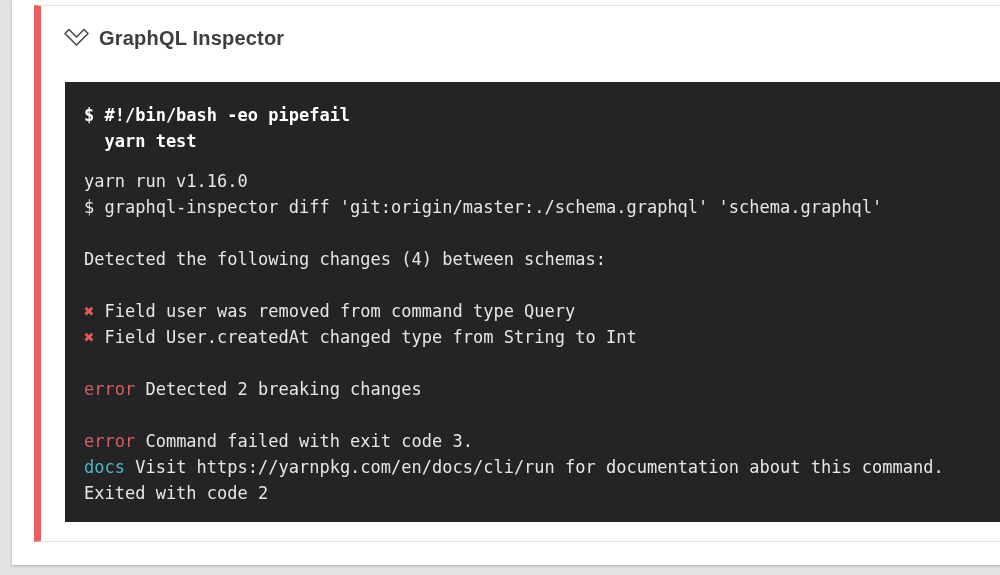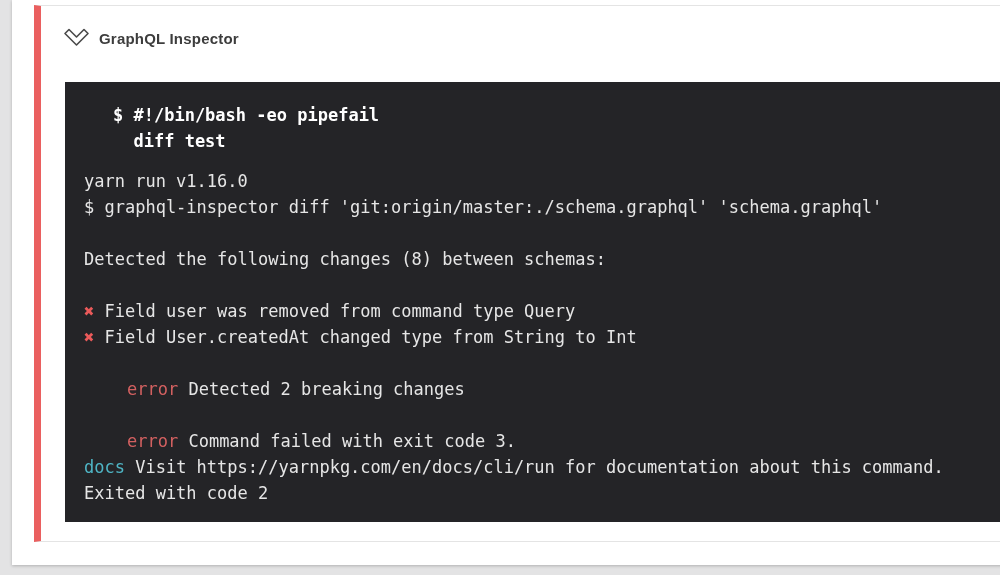--- a/index.html
+++ b/index.html
@@ -38,21 +38,21 @@
     padding: 20px 0 32px 21px;
     cursor: pointer;
   }
   .chevron {
     width: 29px;
     height: 24px;
     margin-right: 8px;
     flex: 0 0 auto;
   }
   .step-title {
-    font-size: 15px;
+    font-size: 20px;
     font-weight: 700;
     color: var(--title-c, #3d3d3d);
     letter-spacing: 0.2px;
   }
   .terminal {
     margin-left: 24px;
     background: var(--term-bg, #242427);
     padding: 20px 0 16px 19px;
     min-height: 404px;
     box-sizing: border-box;
@@ -62,46 +62,46 @@
     font-family: "DejaVu Sans Mono", monospace;
     font-size: 17px;
     line-height: 26px;
     min-height: 26px;
     white-space: pre;
     color: var(--term-text, #e6e6e6);
   }
   .term-line.cmd span { font-weight: 700; color: var(--term-bold, #ffffff); }
   .term-line.output-start { margin-top: 14px; }
   .seg-plain { color: var(--term-text, #e6e6e6); }
-  .seg-bold  { color: var(--term-bold, #ffffff); font-weight: 700; margin-left: 29px; }
+  .seg-bold  { color: var(--term-bold, #ffffff); font-weight: 700; }
   .seg-cross { color: var(--cross-c, #eb5a5a); font-weight: 700; }
-  .seg-error { color: var(--error-c, #d26060); margin-left: 43px; }
+  .seg-error { color: var(--error-c, #d26060); }
   .seg-info  { color: var(--info-c, #4fb5c5); }
 </style>
 </head>
 <body>
 
 <div class="viewport">
   <div class="card">
     <div class="step-section">
 
       <div class="step-header">
         <svg class="chevron" viewBox="0 0 29 24" xmlns="http://www.w3.org/2000/svg">
           <path d="M3 7.5 L14.5 19 L26 7.5 L22 3.5 L14.5 11 L7 3.5 Z" fill="none" stroke="#4a4a4a" stroke-width="1.6" stroke-linejoin="round"></path>
         </svg>
         <span class="step-title">GraphQL Inspector</span>
       </div>
 
       <div class="terminal">
           <div class="term-line cmd"><span class="seg-bold">$ #!/bin/bash -eo pipefail</span></div>
-          <div class="term-line cmd"><span class="seg-bold">  diff test</span></div>
+          <div class="term-line cmd"><span class="seg-bold">  yarn test</span></div>
           <div class="term-line output-start"><span class="seg-plain">yarn run v1.16.0</span></div>
           <div class="term-line"><span class="seg-plain">$ graphql-inspector diff 'git:origin/master:./schema.graphql' 'schema.graphql'</span></div>
           <div class="term-line">&nbsp;</div>
-          <div class="term-line"><span class="seg-plain">Detected the following changes (8) between schemas:</span></div>
+          <div class="term-line"><span class="seg-plain">Detected the following changes (4) between schemas:</span></div>
           <div class="term-line">&nbsp;</div>
           <div class="term-line"><span class="seg-cross">✖</span><span class="seg-plain"> Field user was removed from command type Query</span></div>
           <div class="term-line"><span class="seg-cross">✖</span><span class="seg-plain"> Field User.createdAt changed type from String to Int</span></div>
           <div class="term-line">&nbsp;</div>
           <div class="term-line"><span class="seg-error">error</span><span class="seg-plain"> Detected 2 breaking changes</span></div>
           <div class="term-line">&nbsp;</div>
           <div class="term-line"><span class="seg-error">error</span><span class="seg-plain"> Command failed with exit code 3.</span></div>
           <div class="term-line"><span class="seg-info">docs</span><span class="seg-plain"> Visit https://yarnpkg.com/en/docs/cli/run for documentation about this command.</span></div>
           <div class="term-line"><span class="seg-plain">Exited with code 2</span></div>
         </div>

